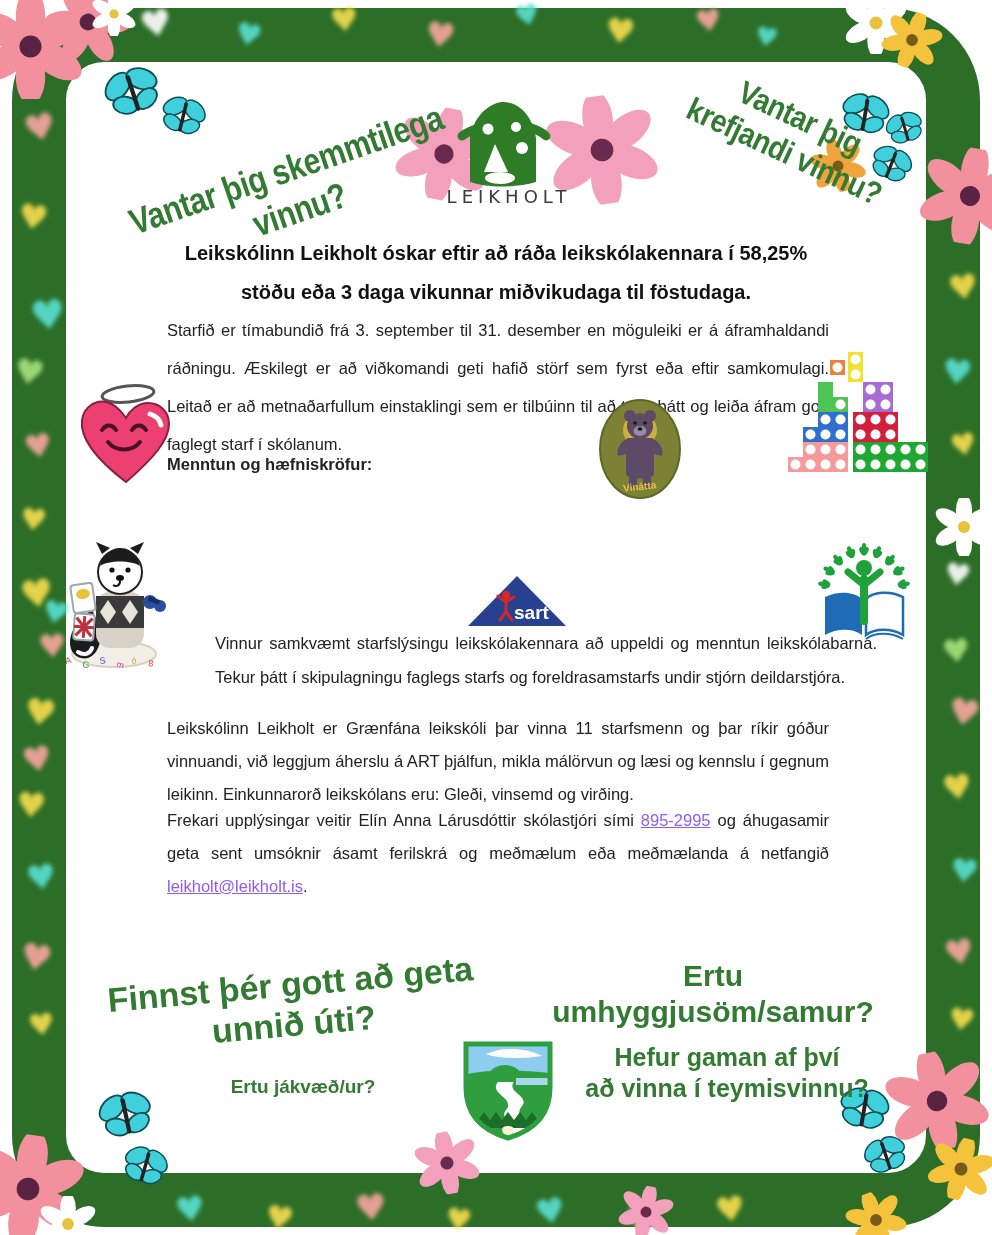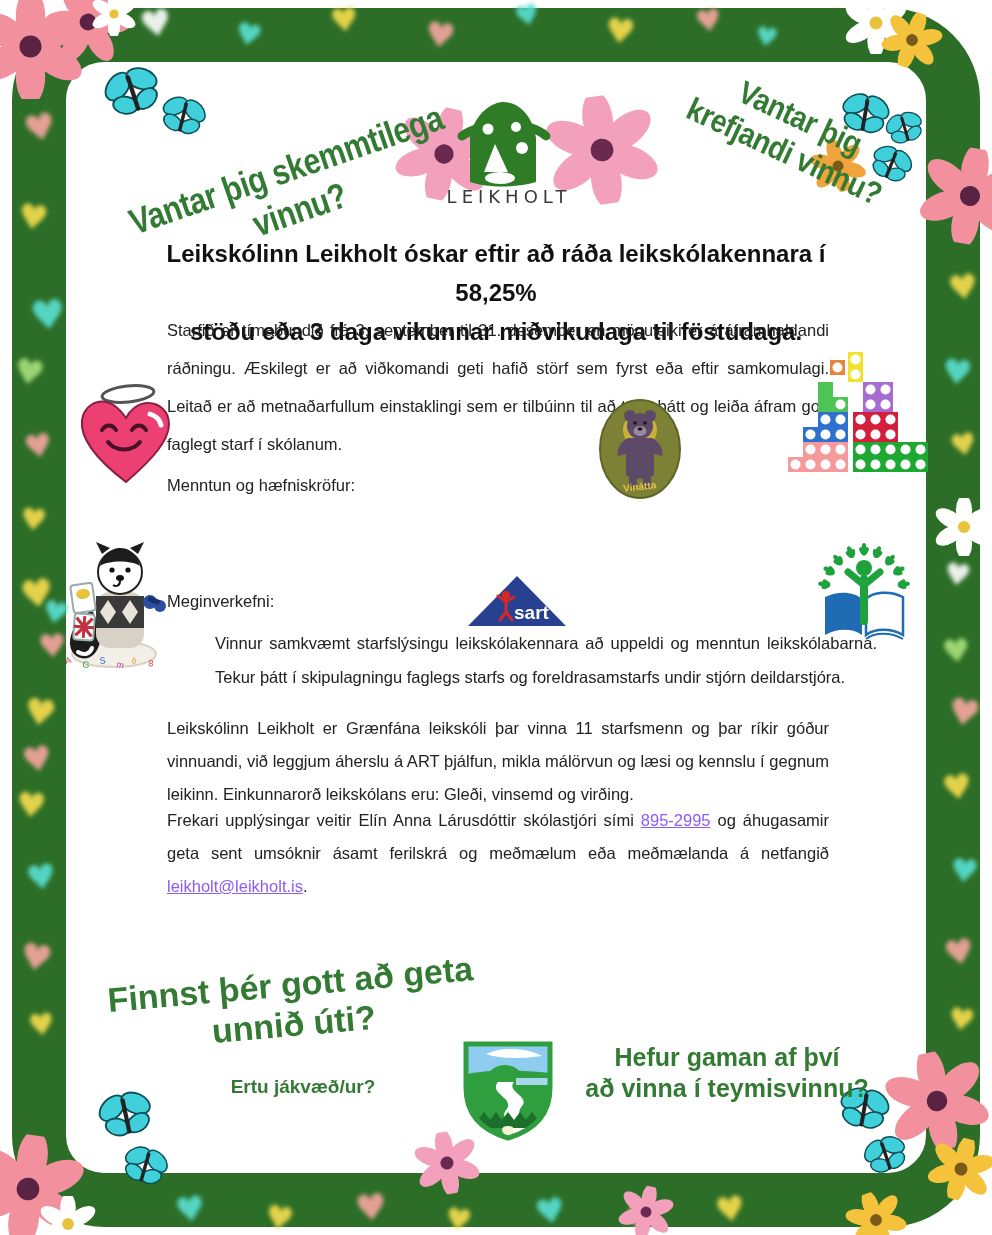--- a/index.html
+++ b/index.html
@@ -15,21 +15,21 @@
   .heart{position:absolute;line-height:1;filter:blur(2px);opacity:.9;font-family:"DejaVu Sans",sans-serif;}
   .flower,.butterfly{position:absolute;}
   .content{position:absolute;inset:0;z-index:4;}
   .banner{color:#337a33;font-weight:bold;letter-spacing:-0.5px;}
   .banner-left{left:58px;top:148px;width:470px;font-size:36px;text-align:center;
         transform:rotate(-19deg) scaleX(.84);}
   .banner-right{left:652px;top:98px;width:280px;font-size:32px;line-height:37px;text-align:center;
         transform:rotate(25deg) scaleX(.88);}
   .logo-text{left:444px;top:186px;width:130px;text-align:center;font-size:18px;letter-spacing:5px;
         color:#3a3a3a;font-family:"DejaVu Sans",sans-serif;}
-  .title{left:140px;top:234px;width:712px;text-align:center;font-weight:bold;font-size:24px;
+  .title{left:140px;top:234px;width:712px;text-align:center;font-weight:bold;font-size:20px;
         line-height:39px;color:#111;}
   .para{left:167px;width:662px;text-align:justify;font-size:16.5px;color:#222;margin:0;}
   .lh38{line-height:38px;} .lh37{line-height:37px;} .lh34{line-height:34px;}
   .lh33{line-height:33px;} .lh31{line-height:31px;}
   .subhead{left:167px;width:662px;font-size:16.5px;color:#222;}
   .link{color:#8b5cf6;text-decoration:underline;}
   .q{color:#337a33;font-weight:bold;text-align:center;}
   .q-outdoor{left:62px;top:964px;width:460px;font-size:34px;line-height:40px;transform:rotate(-5deg);}
   .q-caring{left:528px;top:958px;width:370px;font-size:30px;line-height:36px;}
   .q-positive{left:178px;top:1076px;width:250px;font-size:19px;}
@@ -319,22 +319,21 @@
       <ellipse cx="52" cy="82" rx="15" ry="6" fill="#fff"></ellipse>
     </svg>
     <div class="abs logo-text">LEIKHOLT</div>
 
     <div class="abs title">
       <div>Leikskólinn Leikholt óskar eftir að ráða leikskólakennara í 58,25%</div>
       <div>stöðu eða 3 daga vikunnar miðvikudaga til föstudaga.</div>
     </div>
 
     <p class="abs para lh38" style="top:311px;">Starfið er tímabundið frá 3. september til 31. desember en möguleiki er á áframhaldandi ráðningu. Æskilegt er að viðkomandi geti hafið störf sem fyrst eða eftir samkomulagi. Leitað er að metnaðarfullum einstaklingi sem er tilbúinn til að taka þátt og leiða áfram gott faglegt starf í skólanum.</p>
-    <div class="abs subhead" style="top:476px;">Menntun og hæfniskröfur:</div>
-    <div class="abs subhead" style="top:592px;">Meginverkefni:</div>
+    <div class="abs subhead" style="top:455px;font-weight:bold;">Menntun og hæfniskröfur:</div>
     <p class="abs para lh34" style="top:626px;margin-left:48px;">Vinnur samkvæmt starfslýsingu leikskólakennara að uppeldi og menntun leikskólabarna. Tekur þátt í skipulagningu faglegs starfs og foreldrasamstarfs undir stjórn deildarstjóra.</p>
     <p class="abs para lh33" style="top:712px;">Leikskólinn Leikholt er Grænfána leikskóli þar vinna 11 starfsmenn og þar ríkir góður vinnuandi, við leggjum áherslu á ART þjálfun, mikla málörvun og læsi og kennslu í gegnum leikinn. Einkunnarorð leikskólans eru: Gleði, vinsemd og virðing.</p>
     <p class="abs para lh33" style="top:804px;"><span>Frekari upplýsingar veitir Elín Anna Lárusdóttir skólastjóri sími </span><span class="link">895-2995</span><span> og áhugasamir geta sent umsóknir ásamt ferilskrá og meðmælum eða meðmælanda á netfangið </span><span class="link">leikholt@leikholt.is</span><span>.</span></p>
 
     <svg class="abs" style="left:72px;top:378px;width:108px;height:112px;" viewBox="0 0 108 112">
       <ellipse cx="56" cy="16" rx="26" ry="8" fill="none" stroke="#555" stroke-width="3" transform="rotate(-6 56 16)"></ellipse>
       <path d="M54,104 C20,78 8,58 10,42 C12,28 24,22 34,24 C44,26 50,34 54,40 C58,32 66,25 76,25 C88,25 97,34 97,46 C97,62 82,80 54,104 Z" fill="#ec3f72" stroke="#8a1f42" stroke-width="2"></path>
       <path d="M78,36 C84,38 88,42 89,47" fill="none" stroke="#fff" stroke-width="5" stroke-linecap="round"></path>
       <path d="M30,52 C34,46 40,46 44,52" fill="none" stroke="#4a1028" stroke-width="4" stroke-linecap="round"></path>
       <path d="M60,52 C64,46 70,46 74,52" fill="none" stroke="#4a1028" stroke-width="4" stroke-linecap="round"></path>
@@ -498,20 +497,24 @@
       <polygon points="49,0 0,50 98,50" fill="#27408f"></polygon>
       <circle cx="38" cy="19" r="4.2" fill="#d42828"></circle>
       <path d="M38,23 L38,36 M38,26 L30,20 M38,26 L46,21 M38,36 L32,44 M38,36 L44,44" stroke="#d42828" stroke-width="3" stroke-linecap="round" fill="none"></path>
       <text x="46" y="43" font-size="19" font-weight="bold" fill="#fff">sart</text>
     </svg>
 
     <div class="abs q q-outdoor">
       <div>Finnst þér gott að geta</div>
       <div>unnið úti?</div>
     </div>
+    <div class="abs q q-caring">
+      <div>Ertu</div>
+      <div>umhyggjusöm/samur?</div>
+    </div>
     <div class="abs q q-positive">Ertu jákvæð/ur?</div>
     <div class="abs q q-team">
       <div>Hefur gaman af því</div>
       <div>að vinna í teymisvinnu?</div>
     </div>
 
     <svg class="abs" style="left:458px;top:1036px;width:100px;height:108px;" viewBox="0 0 100 108">
       <defs>
           <clipPath id="shieldClip">
         <path d="M8,8 H92 V52 C92,80 74,95 50,102 C26,95 8,80 8,52 Z"></path>

